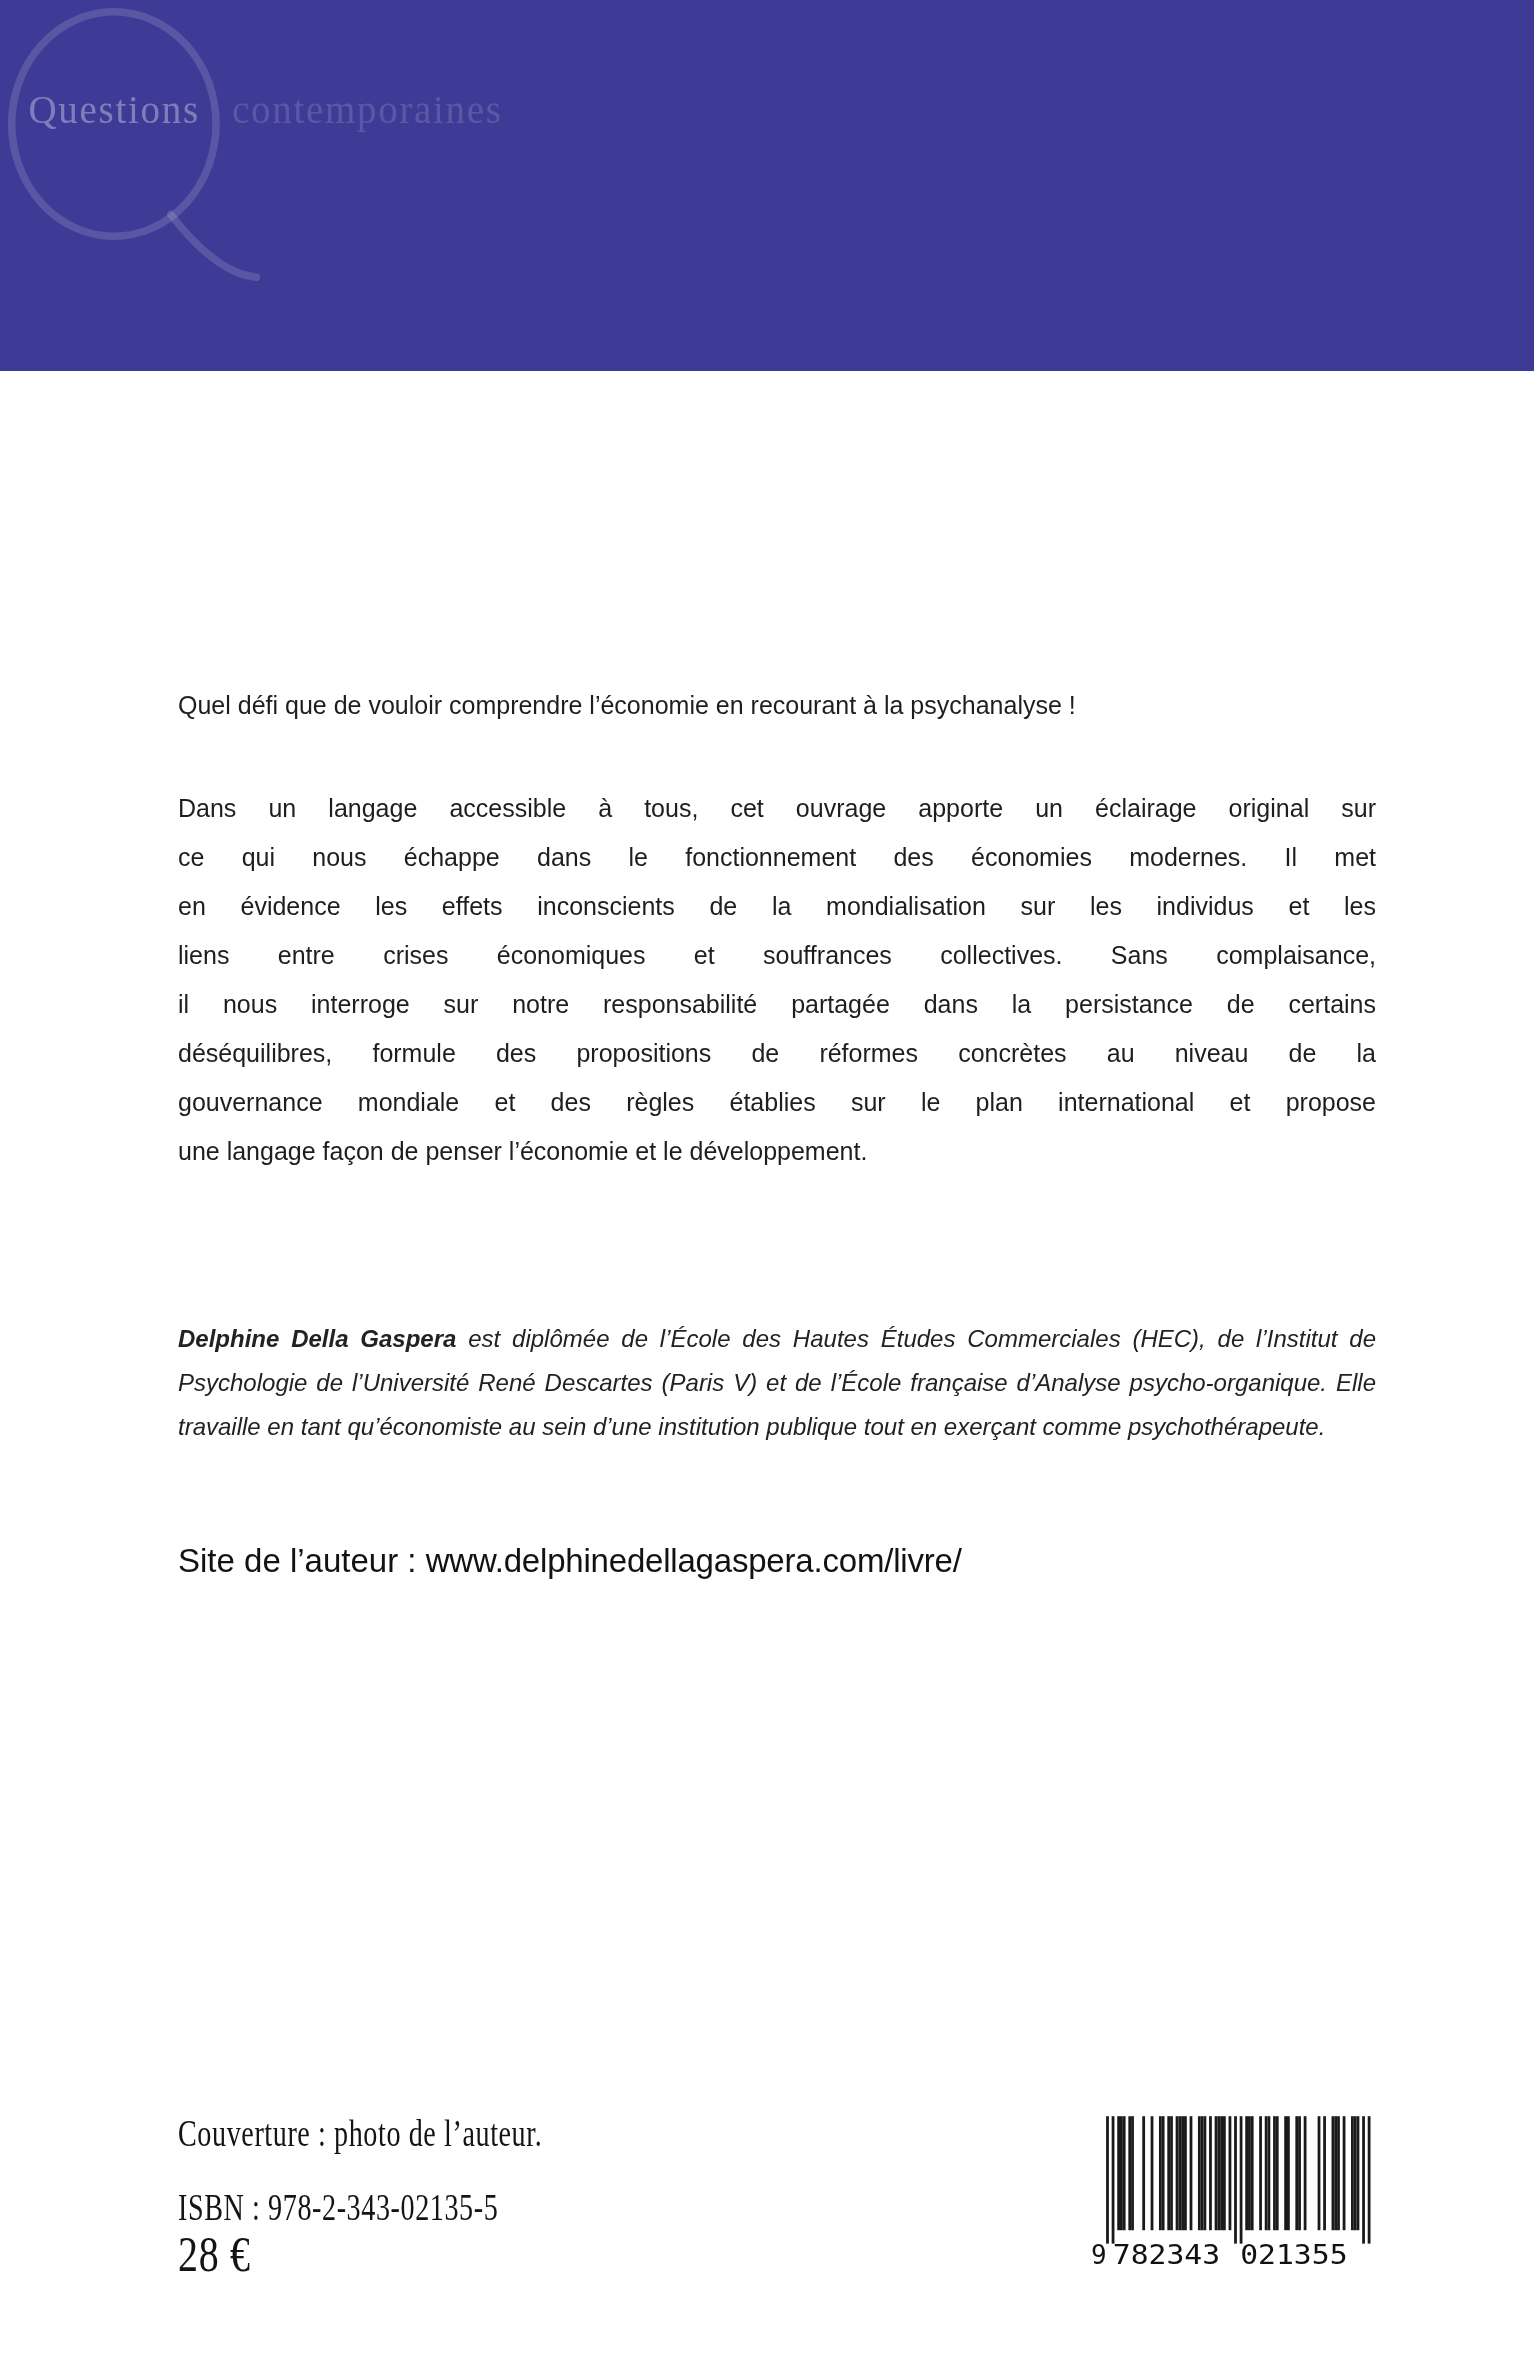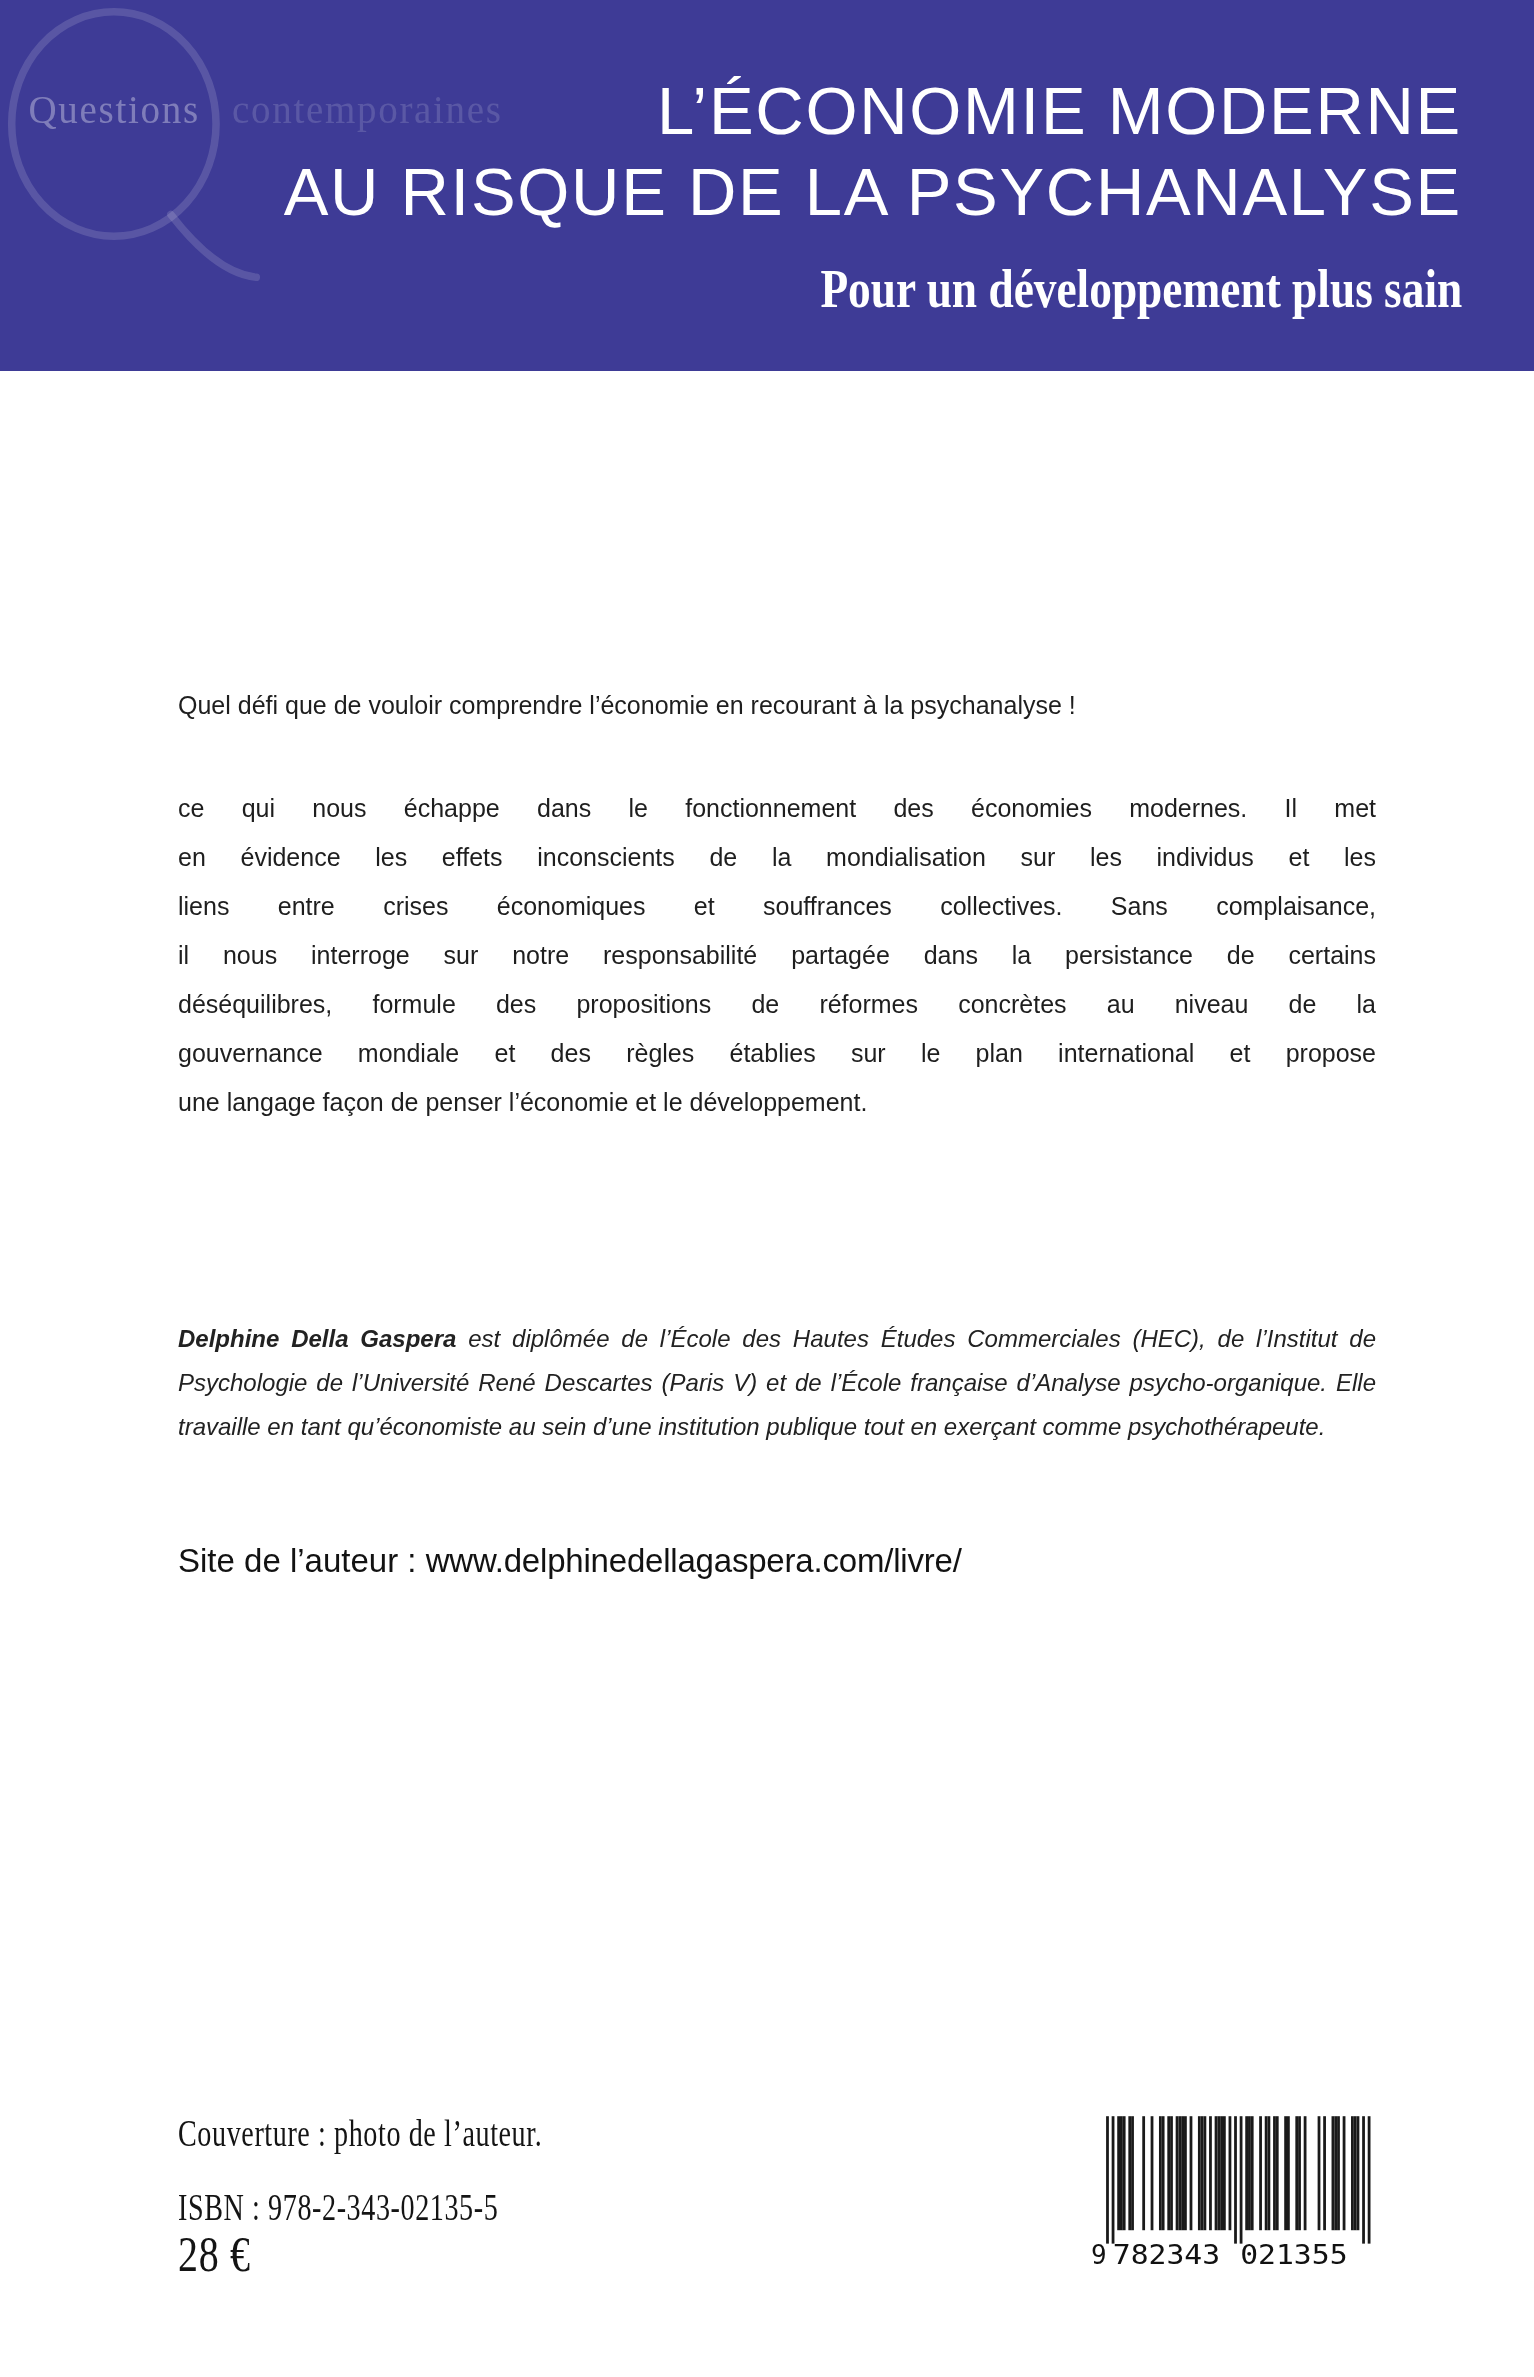--- a/index.html
+++ b/index.html
@@ -89,30 +89,26 @@
   <div class="header">
 
     <svg class="qlogo" width="268" height="294" viewBox="0 0 320 350" aria-hidden="true">
       <ellipse cx="130" cy="144" rx="122" ry="134" fill="none" stroke="rgba(255,255,255,0.14)" stroke-width="9"></ellipse>
       <path d="M 198 252 Q 252 322 300 327" fill="none" stroke="rgba(255,255,255,0.14)" stroke-width="9" stroke-linecap="round"></path>
     </svg>
 
     <span class="series-word q">Questions</span>
     <span class="series-word c">contemporaines</span>
 
-    <div class="title-block">
-      <div class="title-line">L’ÉCONOMIE MODERNE</div>
-      <div class="title-line">AU RISQUE DE LA PSYCHANALYSE</div>
-      <div class="subtitle">Pour un développement plus sain</div>
-    </div>
   </div>
 
   <div class="intro">Quel défi que de vouloir comprendre l’économie en recourant à la psychanalyse !</div>
 
   <div class="description">
+      <div class="jline">Dans un langage accessible à tous, cet ouvrage apporte un éclairage original sur</div>
       <div class="jline">ce qui nous échappe dans le fonctionnement des économies modernes. Il met</div>
       <div class="jline">en évidence les effets inconscients de la mondialisation sur les individus et les</div>
       <div class="jline">liens entre crises économiques et souffrances collectives. Sans complaisance,</div>
       <div class="jline">il nous interroge sur notre responsabilité partagée dans la persistance de certains</div>
       <div class="jline">déséquilibres, formule des propositions de réformes concrètes au niveau de la</div>
       <div class="jline">gouvernance mondiale et des règles établies sur le plan international et propose</div>
       <div class="jline last">une langage façon de penser l’économie et le développement.</div>
     </div>
 
   <div class="bio">

